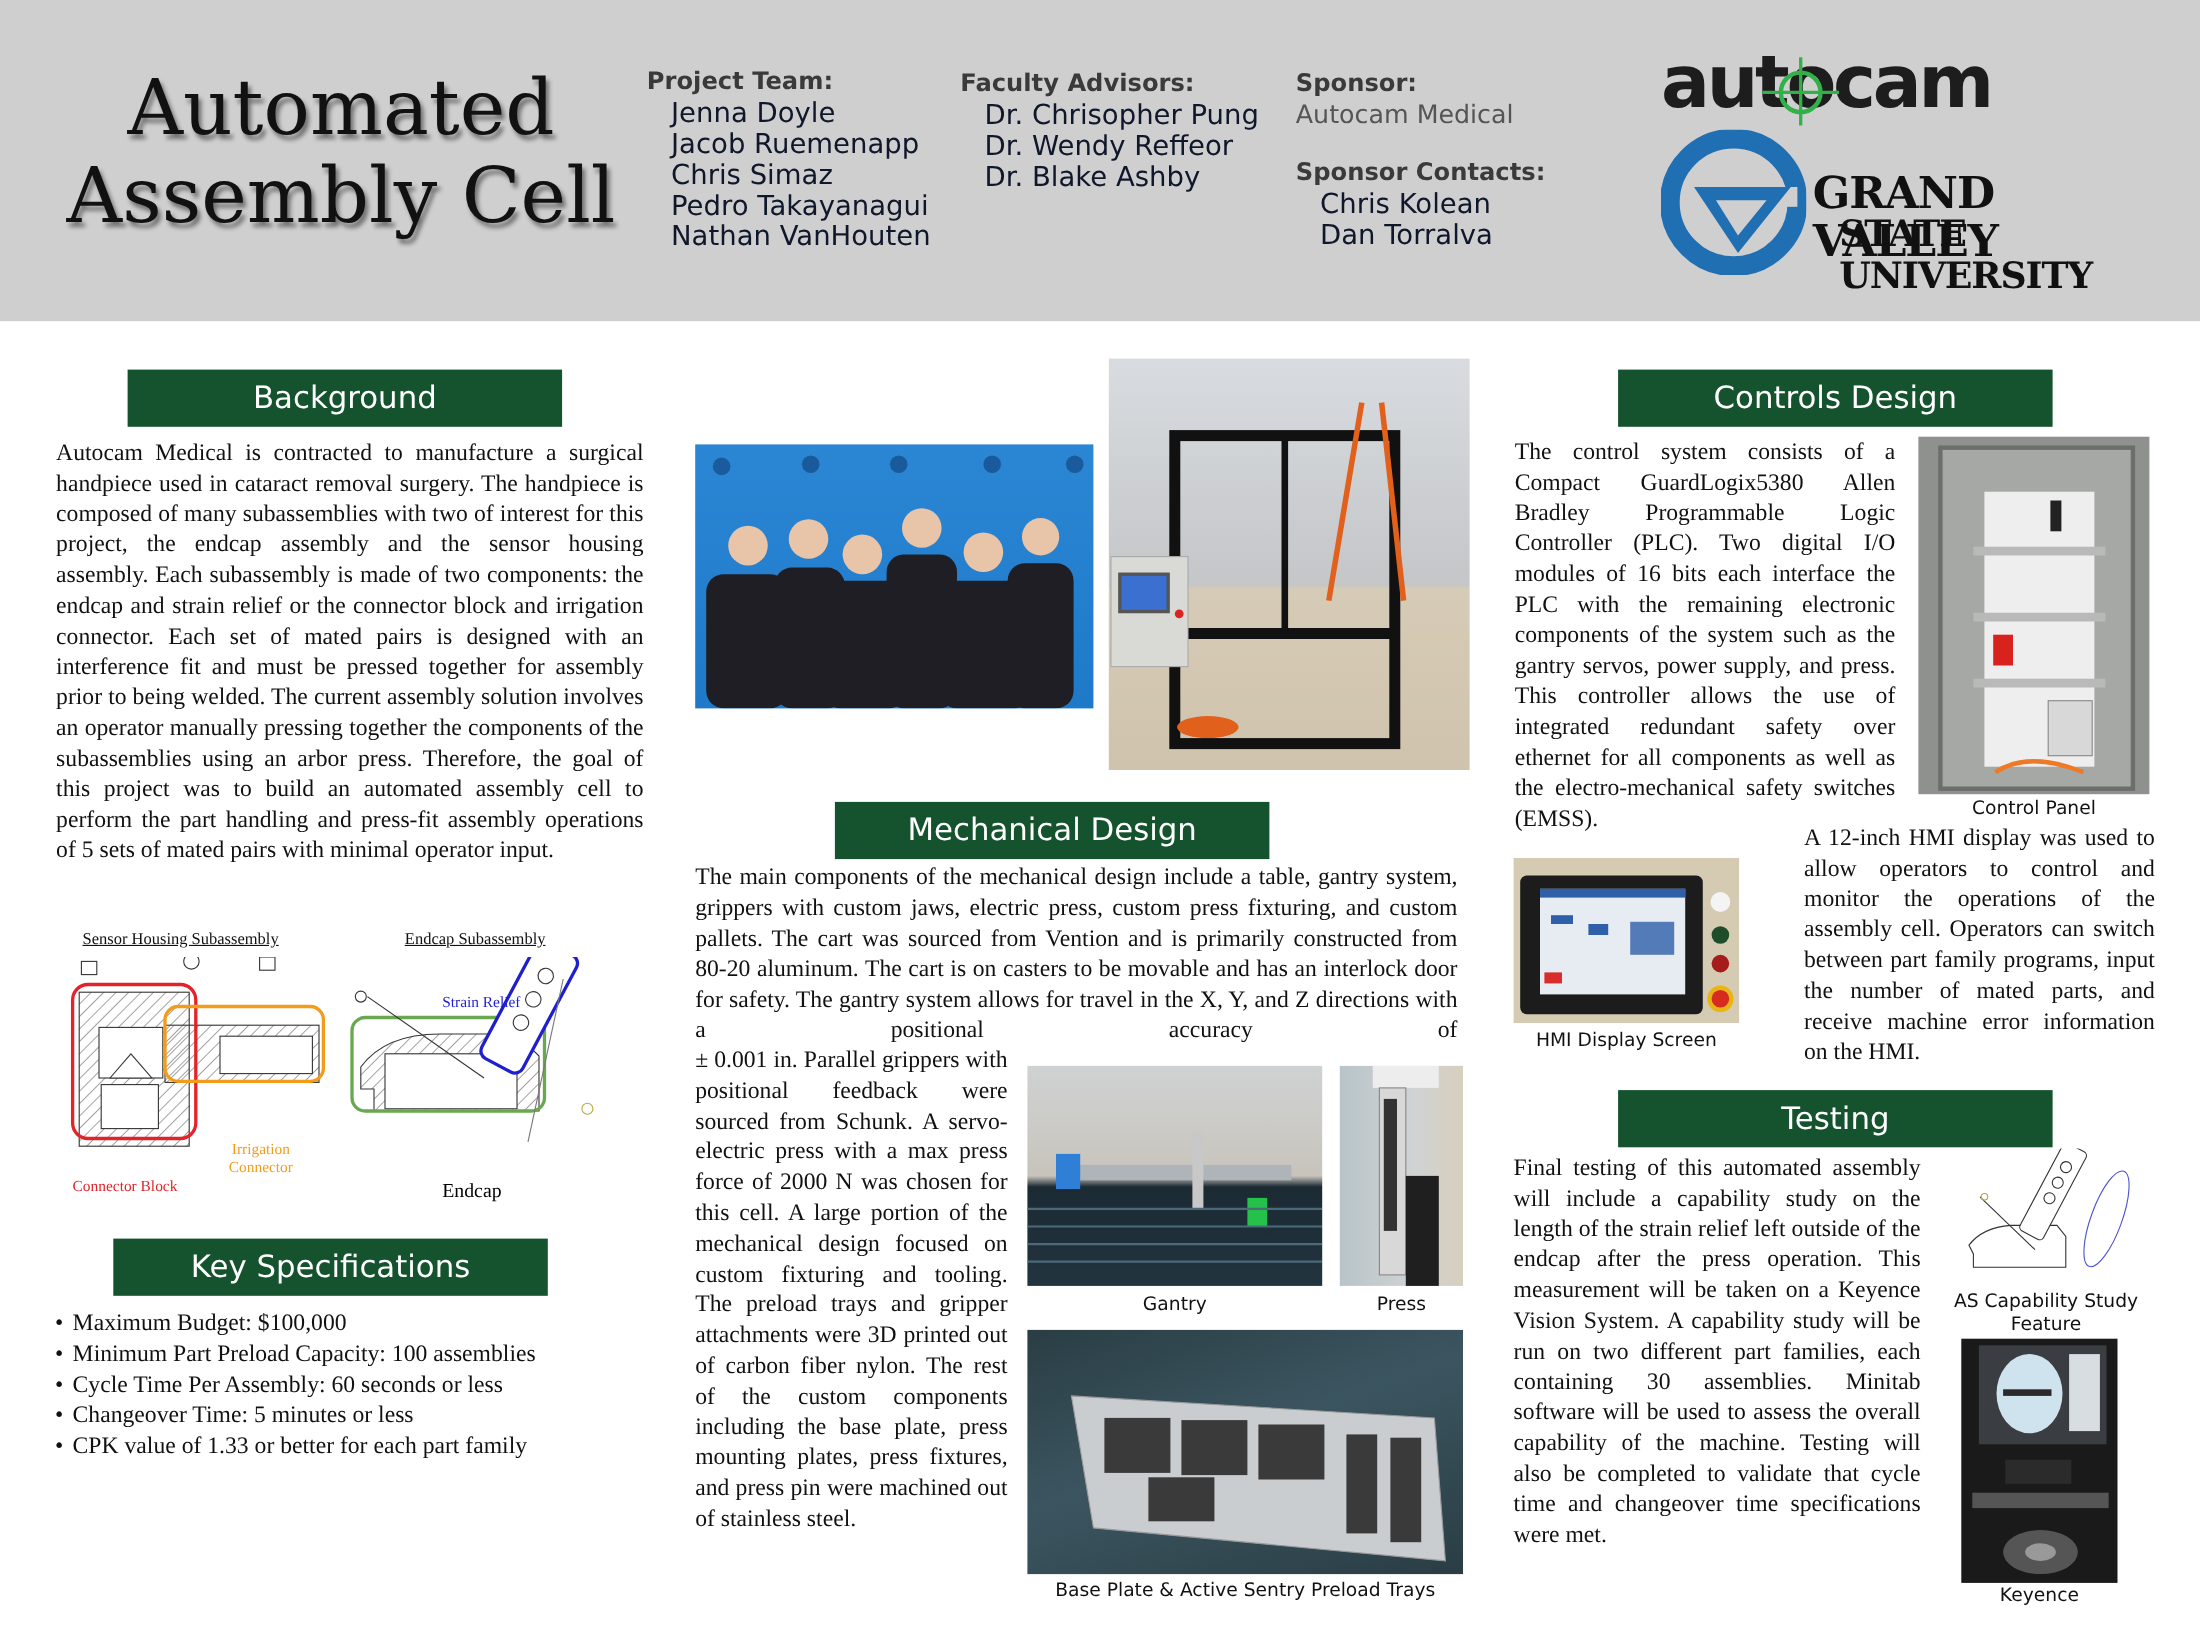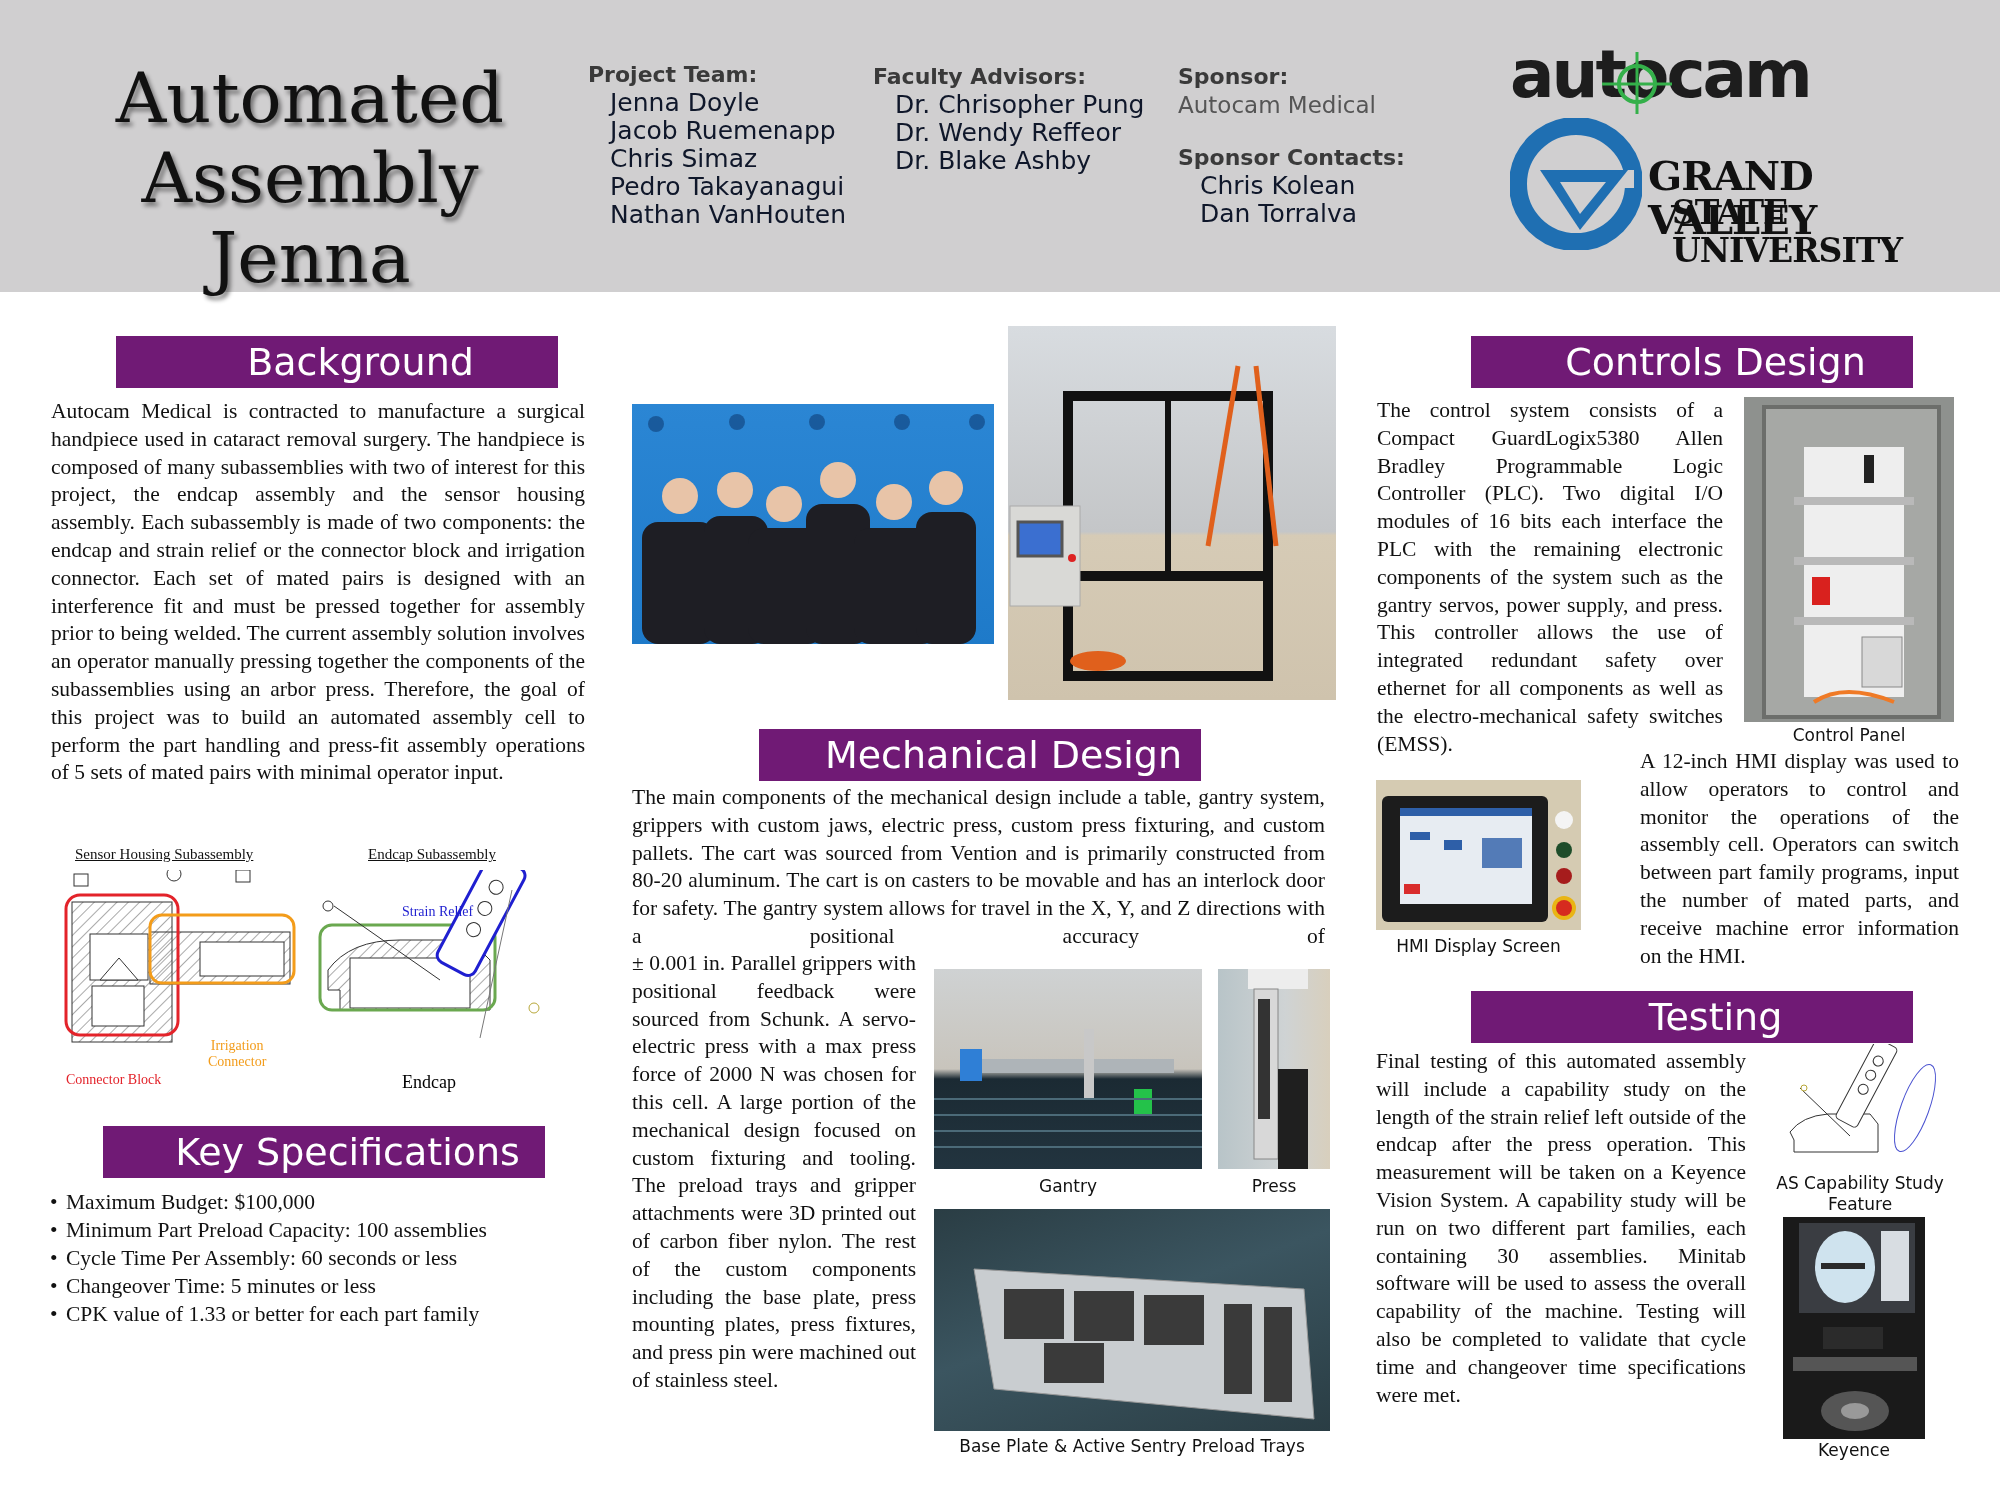--- a/index.html
+++ b/index.html
@@ -19,37 +19,37 @@
   #autocam .a{position:absolute;left:0;top:0;font-family:"DejaVu Sans",sans-serif;font-size:66px;
               font-weight:bold;letter-spacing:-3px;color:#1d1d1d;line-height:70px;}
   #autocam .m{position:absolute;left:210px;top:44px;font-family:"DejaVu Sans",sans-serif;font-size:66px;
               color:#34b04a;letter-spacing:-2px;line-height:70px;}
   #gvsu{left:1510px;top:118px;width:460px;height:140px;}
   #gvsu .txt1{position:absolute;left:138px;top:36px;font-family:"DejaVu Serif",serif;font-size:40px;
               font-weight:bold;color:#111;letter-spacing:-1px;line-height:44px;}
   #gvsu .txt2{position:absolute;left:138px;top:76px;font-family:"DejaVu Serif",serif;font-size:33px;
               font-weight:bold;color:#111;letter-spacing:-1px;line-height:38px;margin-left:24px;}
   
-  .sec{background:#701a75;color:#fff;font-family:"DejaVu Sans","Liberation Sans",sans-serif;
-       font-size:38px;text-align:center;line-height:52px;height:52px;padding-left:47px;}
+  .sec{background:#14532d;color:#fff;font-family:"DejaVu Sans","Liberation Sans",sans-serif;
+       font-size:28px;text-align:center;line-height:52px;height:52px;}
   .body{font-size:21.5px;line-height:27.8px;text-align:justify;}
   .caption{font-family:"DejaVu Sans","Liberation Sans",sans-serif;font-size:17px;text-align:center;color:#111;}
   ul.specs{margin:0;padding:0;list-style:none;font-size:21.5px;line-height:28px;}
   ul.specs li{position:relative;padding-left:16px;}
   ul.specs li:before{content:"•";position:absolute;left:0;}
   .photo{overflow:hidden;}
 </style>
 </head>
 <body>
 
 <div id="header" class="abs"></div>
 
 <div id="title" class="abs">
   <div>Automated</div>
-  <div>Assembly Jenna</div>
+  <div>Assembly Cell</div>
 </div>
 
 <div class="abs hcol" style="left:588px;top:62px;">
   <div class="h">Project Team:</div>
   <div class="i">Jenna Doyle</div>
   <div class="i">Jacob Ruemenapp</div>
   <div class="i">Chris Simaz</div>
   <div class="i">Pedro Takayanagui</div>
   <div class="i">Nathan VanHouten</div>
 </div>

